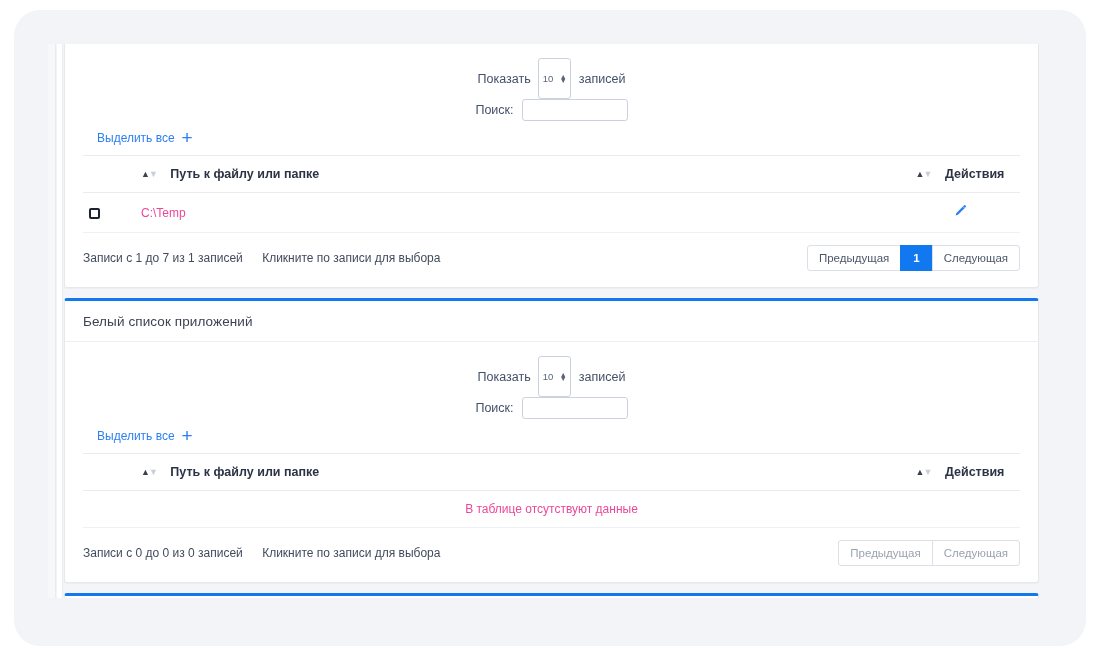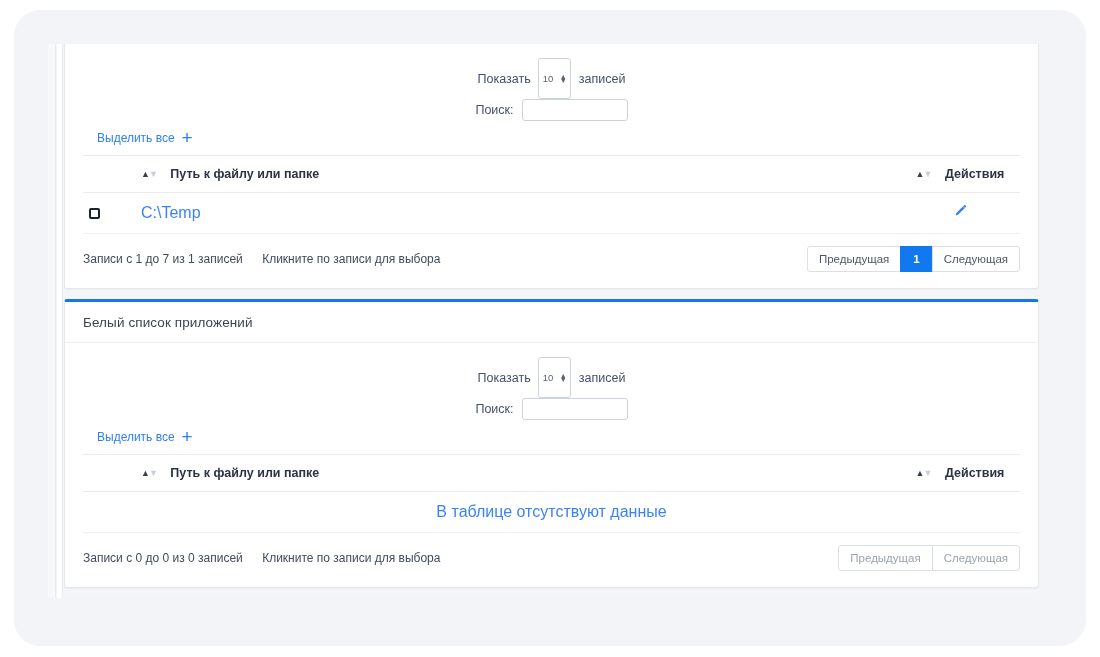--- a/index.html
+++ b/index.html
@@ -138,22 +138,22 @@
     padding: 11px 6px;
     font-size: 12.5px;
     font-weight: bold;
     color: #2b3344;
     text-align: left;
   }
   table.dt thead th.col-check { width: 52px; }
   table.dt thead th.col-act { text-align: center; width: 120px; }
   table.dt tbody td {
     padding: 11px 6px;
-    font-size: 16px;
-    color: #3b82f6;
+    font-size: 12px;
+    color: #ec4899;
     border-bottom: 1px solid #eef0f3;
   }
   table.dt tbody td.col-check { width: 52px; }
   table.dt tbody td.col-act { text-align: center; }
   td.empty-cell {
     text-align: center; color: #5a6374; font-size: 12px;
     padding: 20px 6px 22px 6px;
   }
 
   .sortarrows {

